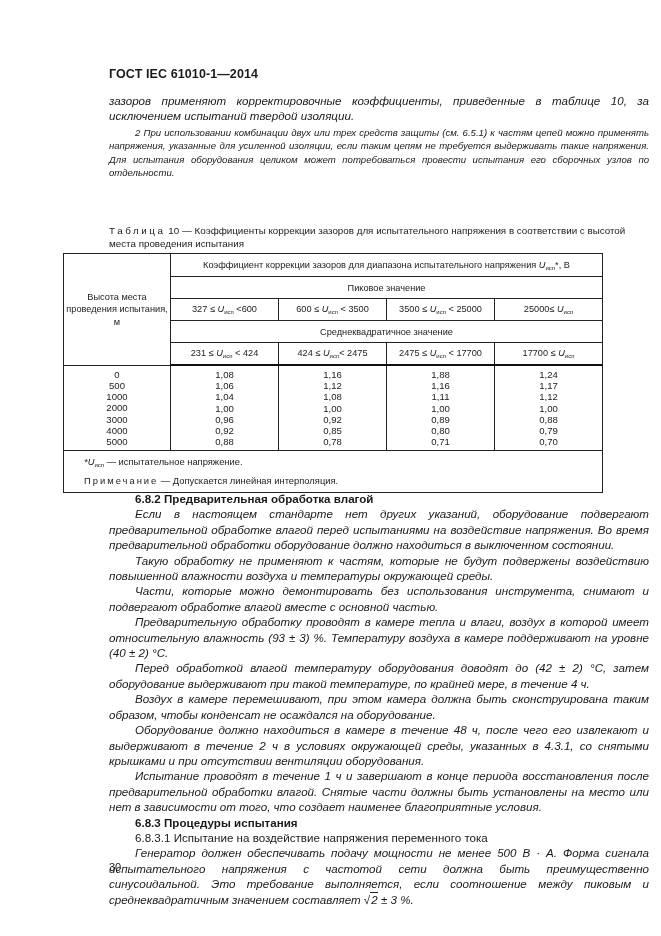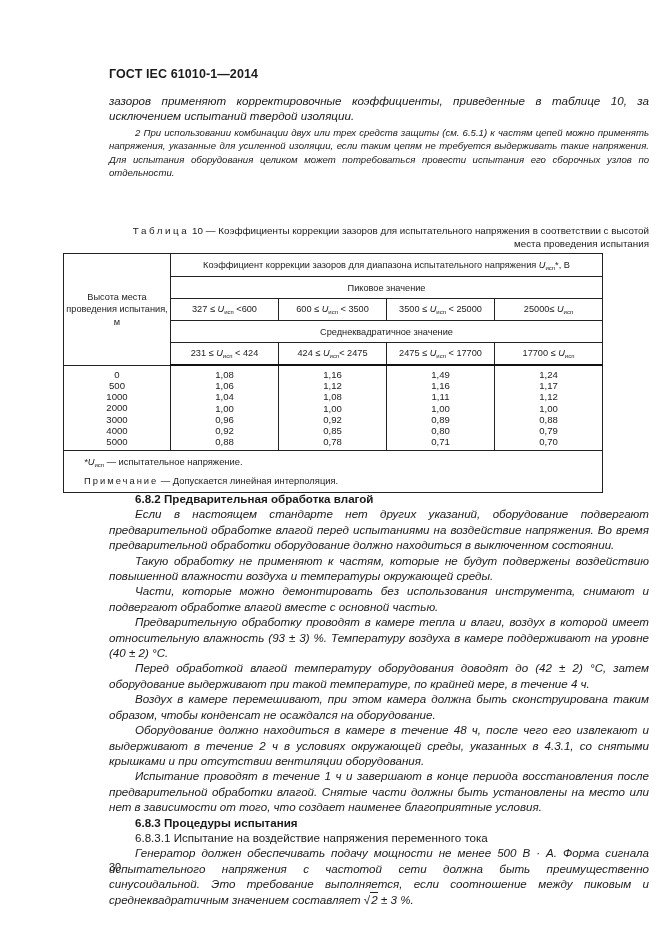--- a/index.html
+++ b/index.html
@@ -40,21 +40,21 @@
 <body>
 
 <div class="abs hdr">ГОСТ IEC 61010-1—2014</div>
 
 <div class="abs blk p it" style="top:93px;">зазоров применяют корректировочные коэффициенты, приведенные в таблице 10, за исключением испытаний твердой изоляции.</div>
 
 <div class="abs blk small it" style="top:126px;">
   <div class="ind" style="text-align:justify;">2  При использовании комбинации двух или трех средств защиты (см. 6.5.1) к частям цепей можно применять напряжения, указанные для усиленной изоляции, если таким цепям не требуется выдерживать такие напряжения. Для испытания оборудования целиком может потребоваться провести испытания его сборочных узлов по отдельности.</div>
 </div>
 
-<div class="abs blk tcap" style="top:224px;text-align:right;">
+<div class="abs blk tcap" style="top:224px;">
   <span class="spaced">Таблица</span>
   <span>10 — Коэффициенты коррекции зазоров для испытательного напряжения в соответствии с высотой места проведения испытания</span>
 </div>
 
 <table class="t10">
   <tbody>
       <tr>
     <td class="first" rowspan="5">Высота места проведения испытания, м</td>
     <td colspan="4" style="height:22px;">
       <span>Коэффициент коррекции зазоров для диапазона испытательного напряжения</span>
@@ -101,21 +101,21 @@
     <td class="data">
       <div>1,16</div>
           <div>1,12</div>
           <div>1,08</div>
           <div>1,00</div>
           <div>0,92</div>
           <div>0,85</div>
           <div>0,78</div>
     </td>
     <td class="data">
-      <div>1,49</div>
+      <div>1,88</div>
           <div>1,16</div>
           <div>1,11</div>
           <div>1,00</div>
           <div>0,89</div>
           <div>0,80</div>
           <div>0,71</div>
     </td>
     <td class="data">
       <div>1,24</div>
           <div>1,17</div>

